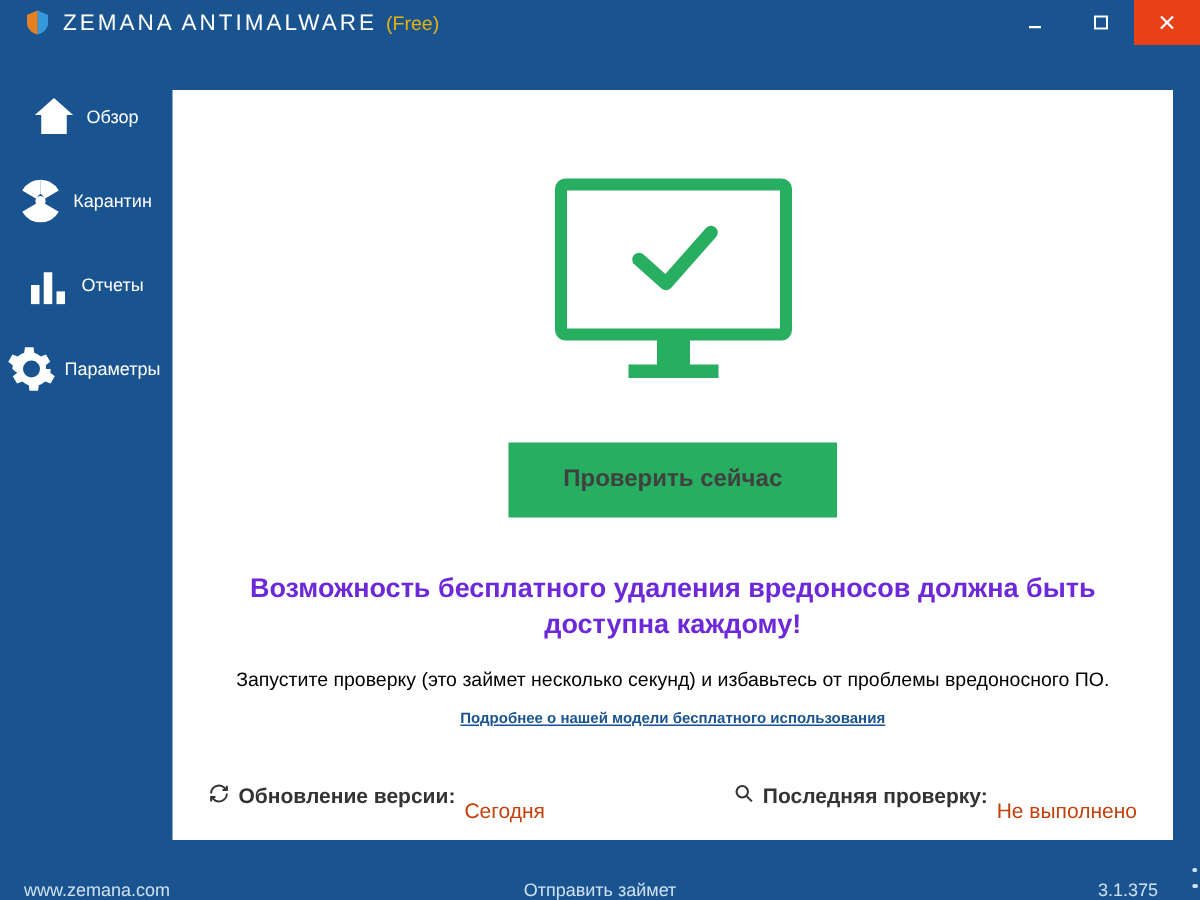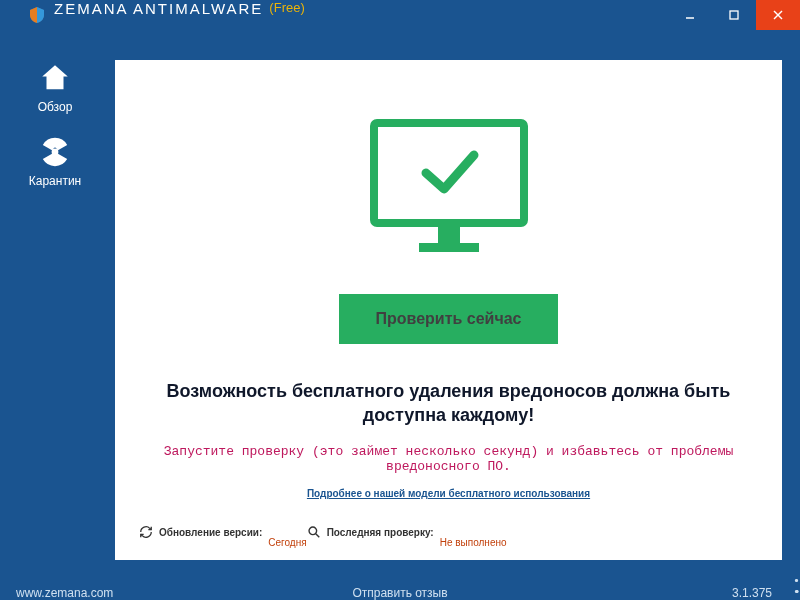--- a/index.html
+++ b/index.html
@@ -3,55 +3,55 @@
 <meta charset="utf-8">
 <style>
 * { margin: 0; padding: 0; box-sizing: border-box; }
 body {
   width: 800px; height: 600px; overflow: hidden;
   font-family: "Segoe UI", Arial, sans-serif;
   background: #1a5490;
   position: relative;
 }
 .titlebar {
-  height: 30px; display: flex; 
-  padding-left: 28px; color: #fff;
+  height: 30px; display: flex; align-items: center;
+  padding-left: 16px; color: #fff;
 }
 .logo-mark { display:inline-flex; align-items:center; margin-right:8px; }
 .app-name { font-size: 15px; letter-spacing: 2px; font-weight: 300; }
 .app-edition { font-size: 13px; margin-left: 6px; color: #eab308; }
 .win-controls { margin-left: auto; display: flex; }
 .win-btn { width: 44px; height: 30px; display:flex; align-items:center; justify-content:center; color:#fff; }
 .win-btn.close { background:#e84118; }
 .sidebar {
   position: absolute; left: 0; top: 60px; width: 110px;
   display: flex; flex-direction: column; align-items: center;
   gap: 20px; color: #fff;
 }
-.side-item { display:flex; flex-direction:column; align-items:center; gap:4px; cursor:pointer; }
+.side-item { display:flex; flex-direction:row; align-items:center; gap:4px; cursor:pointer; }
 .side-item .side-label { font-size: 12px; }
 .side-icon { width:36px; height:36px; display:flex; align-items:center; justify-content:center; }
 .main-panel {
   position:absolute; left:115px; top:60px; right:18px; bottom:40px;
   background:#fff;
   display:flex; flex-direction:column; align-items:center;
   padding: 35px 20px 12px 20px;
 }
 .monitor-svg { margin-top: 20px; }
 .scan-btn {
   margin-top: 25px;
   background:#27ae60; color:#404040; border:none;
   padding: 16px 36px; font-size:16px; font-weight:bold; cursor:pointer;
 }
-.headline { margin-top: 35px; font-size:18px; font-weight:bold; color:#0f172a; text-align:center; line-height:1.35; }
-.subtext { margin-top: 16px; font-size:13px; color:#be185d; text-align:center;font-family:Liberation Mono, monospace; }
+.headline { margin-top: 35px; font-size:18px; font-weight:bold; color:#6d28d9; text-align:center; line-height:1.35; }
+.subtext { margin-top: 16px; font-size:13px; color:#000000; text-align:center; }
 .learn-link { margin-top: 14px; font-size:10px; font-weight:bold; color:#1a5490; text-decoration:underline; cursor:pointer; }
 .status-row {
-  margin-top:auto; width:100%; display:flex; justify-content:flex-start;
-  font-size:10px; color:#333; padding: 8px 4px 0 4px; align-items:center;
+  margin-top:auto; width:100%; display:flex; justify-content:space-between;
+  font-size:14px; color:#333; padding: 8px 4px 0 4px; align-items:center;
 }
 .status-seg { display:flex; align-items:center; gap:6px; }
 .status-label { font-weight:bold; }
 .status-value { color:#c2410c;margin-top:20px; }
 .footer {
   position:absolute; left:0; right:0; bottom:0; height:30px;
   display:flex; align-items:flex-end; color:#cfe0f0; font-size:12px;
   padding: 0 16px;
 }
 .footer .link { cursor:pointer; }
@@ -105,20 +105,38 @@
     <span class="side-icon">
       <svg width="34" height="34" viewBox="0 0 24 24" fill="#fff">
         <circle cx="12" cy="12" r="2.4"></circle>
         <path d="M12 2 A10 10 0 0 1 20.6 7 L13.8 11 A3.5 3.5 0 0 0 12 8.6 Z"></path>
         <path d="M3.4 7 A10 10 0 0 1 12 2 L12 8.6 A3.5 3.5 0 0 0 10.2 11 Z"></path>
         <path d="M12 22 A10 10 0 0 1 3.4 17 L10.2 13 A3.5 3.5 0 0 0 13.8 13 L20.6 17 A10 10 0 0 1 12 22 Z"></path>
       </svg>
     </span>
     <span class="side-label">Карантин</span>
   </div>
+  <div class="side-item">
+    <span class="side-icon">
+      <svg width="34" height="34" viewBox="0 0 24 24" fill="#fff">
+        <rect x="4" y="12" width="4" height="9"></rect>
+          <rect x="10" y="6" width="4" height="15"></rect>
+          <rect x="16" y="15" width="4" height="6"></rect>
+      </svg>
+    </span>
+    <span class="side-label">Отчеты</span>
+  </div>
+  <div class="side-item">
+    <span class="side-icon">
+      <svg width="34" height="34" viewBox="0 0 24 24" fill="#fff">
+        <path d="M12 8a4 4 0 1 0 0 8 4 4 0 0 0 0-8zm9 4c0 .6-.06 1.18-.17 1.74l2.12 1.65-2 3.46-2.5-1a9 9 0 0 1-3 1.74l-.38 2.66h-4l-.38-2.66a9 9 0 0 1-3-1.74l-2.5 1-2-3.46 2.12-1.65A9 9 0 0 1 3 12c0-.6.06-1.18.17-1.74L1.05 8.61l2-3.46 2.5 1a9 9 0 0 1 3-1.74L8.93 1.75h4l.38 2.66a9 9 0 0 1 3 1.74l2.5-1 2 3.46-2.12 1.65c.11.56.17 1.14.17 1.74z"></path>
+      </svg>
+    </span>
+    <span class="side-label">Параметры</span>
+  </div>
 </div>
 
 <div class="main-panel">
   <span class="monitor-svg">
     <svg width="170" height="150" viewBox="0 0 170 150">
       <rect x="10" y="8" width="150" height="100" rx="3" fill="none" stroke="#27ae60" stroke-width="8"></rect>
       <rect x="74" y="108" width="22" height="22" fill="#27ae60"></rect>
       <rect x="55" y="128" width="60" height="9" fill="#27ae60"></rect>
       <polyline points="62,58 80,74 110,40" fill="none" stroke="#27ae60" stroke-width="9" stroke-linecap="round" stroke-linejoin="round"></polyline>
     </svg>
@@ -149,16 +167,16 @@
           </svg>
       </span>
       <span class="status-label">Последняя проверку:</span>
       <span class="status-value">Не выполнено</span>
     </div>
   </div>
 </div>
 
 <div class="footer">
   <span class="link">www.zemana.com</span>
-  <span class="link feedback">Отправить отзыв</span>
+  <span class="link feedback">Отправить займет</span>
   <span class="version">3.1.375</span>
   <span class="grip">••<br>•••</span>
 </div>
 
 </body></html>

